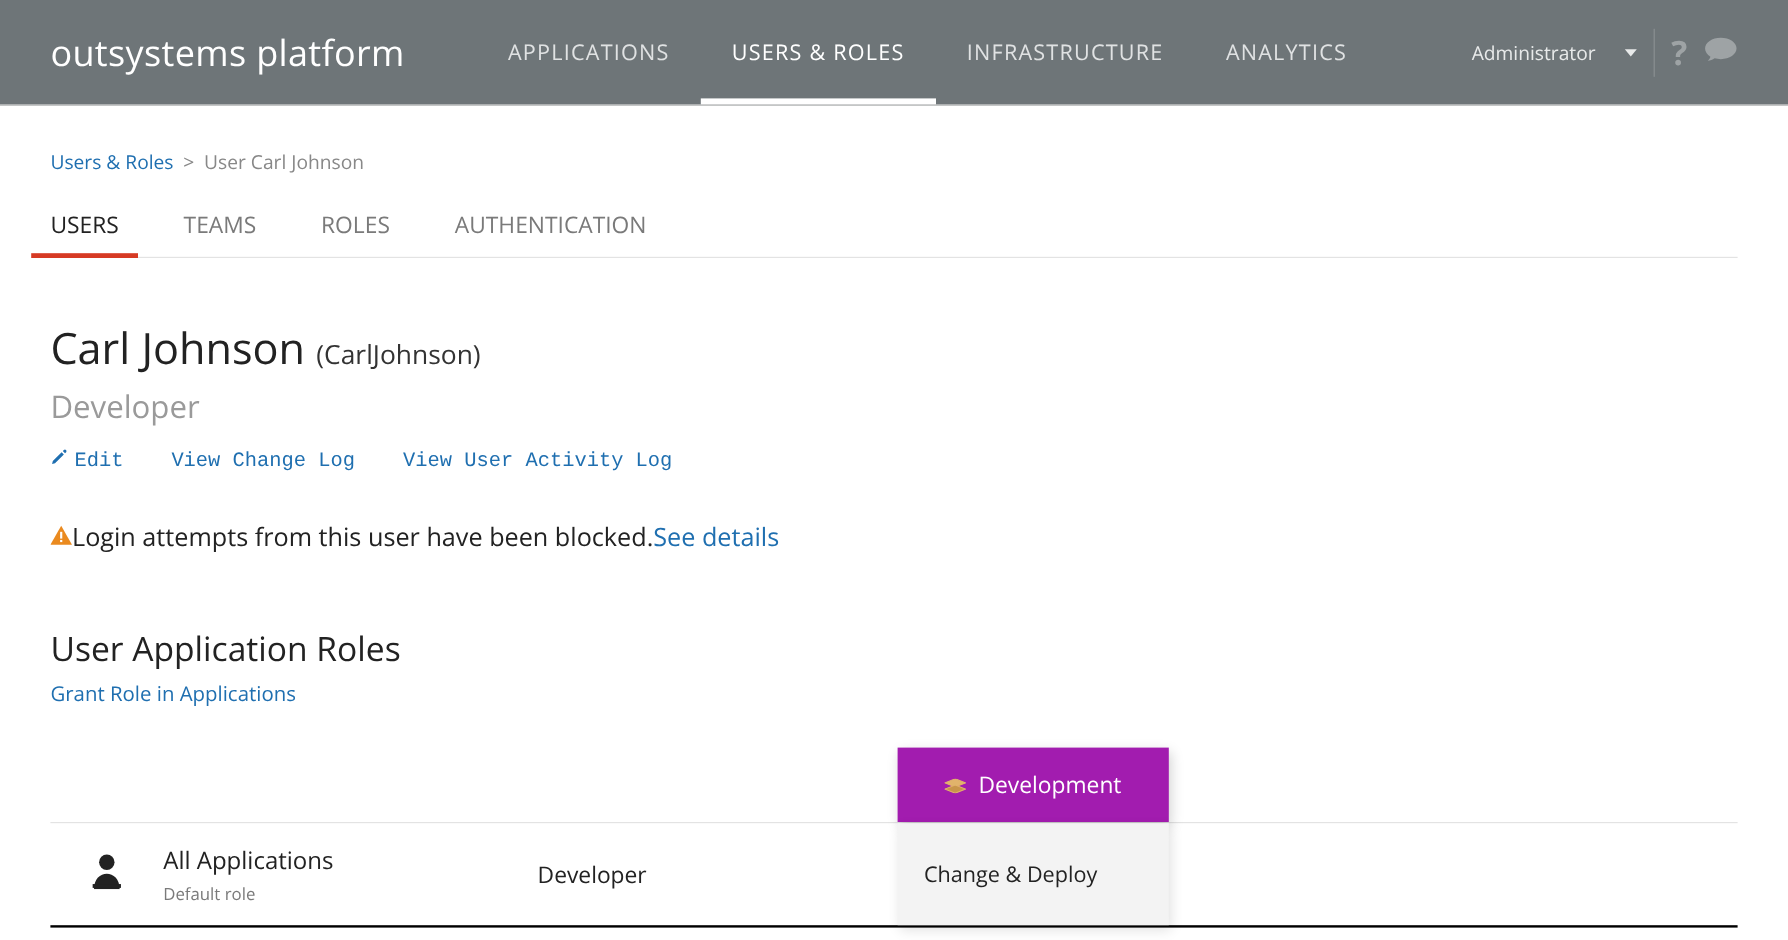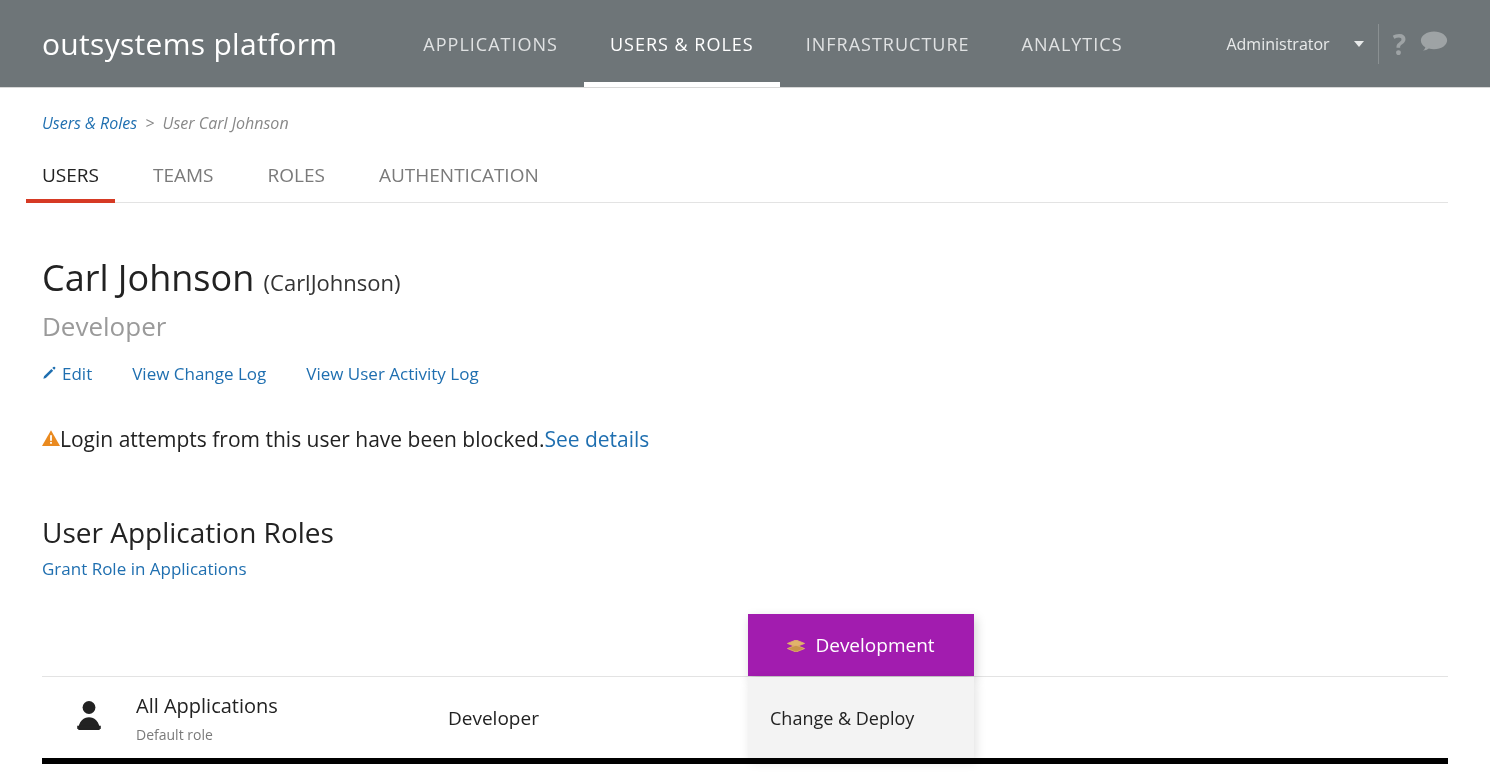--- a/index.html
+++ b/index.html
@@ -14,55 +14,55 @@
   .topnav-item.active { color:#fff; }
   .topnav-item.active::after { content:""; position:absolute; left:0; right:0; bottom:0; height:5px; background:#fff; }
   .topright { display:flex; align-items:center; gap:14px; color:#e8eaea; }
   .user-menu { font-size:16px; display:flex; align-items:center; gap:24px; cursor:pointer; padding-right:14px; border-right:1px solid #8a9092; height:40px; }
   .caret-down { width:0; height:0; border-left:5px solid transparent; border-right:5px solid transparent; border-top:6px solid #e8eaea; }
   .help-icon { color:#9ea3a5; font-size:28px; font-weight:bold; cursor:pointer; }
   .chat-icon svg { width:28px; height:22px; fill:#9ea3a5; }
 
   
   .content { padding: 20px 42px 40px 42px; max-width: 1490px; }
-  .breadcrumb { font-size:16px; color:#888; margin: 4px 0 18px 0; font-style: italic; }
+  .breadcrumb { font-size:16px; color:#888; margin: 16px 0 18px 0; }
   .breadcrumb a { color:#1f6fb0; }
   .breadcrumb .sep { color:#888; margin:0 4px; }
 
   
   .subtabs { display:flex; gap:54px; border-bottom:1px solid #e3e3e3; margin-bottom:50px; }
   .subtab { font-size:19px; color:#7a7a7a; padding: 10px 0 14px 0; cursor:pointer; position:relative; }
   .subtab.active { color:#222; }
   .subtab.active::after { content:""; position:absolute; left:-16px; right:-16px; bottom:-1px; height:4px; background:#d63a24; }
 
   
   .user-title { font-size:36px; color:#222; font-weight:500; }
   .user-title .username { font-size:22px; color:#333; font-weight:400; }
   .user-role { font-size:26px; color:#9a9a9a; margin-top:6px; }
   .action-links { display:flex; gap:40px; margin-top:18px; }
-  .action-link { color:#1f6fb0; font-size:17px; cursor:pointer; display:flex; align-items:center; gap:6px; }
+  .action-link { color:#1f6fb0; font-size:17px; cursor:pointer; display:flex; align-items:center; gap:6px;font-family:Liberation Mono, monospace; }
   .pencil { color:#1f6fb0; }
 
   
   .warning-row { display:flex; align-items:center; margin-top:40px; font-size:21px; color:#222; }
   .warn-icon svg { width:18px; height:18px; }
   .warning-row a { color:#1f6fb0; }
 
   
   .section-title { font-size:28px; color:#222; margin-top:60px; font-weight:500; }
   .section-link { color:#1f6fb0; font-size:17px; margin-top:6px; display:inline-block; cursor:pointer; }
 
   
   .roles-area { margin-top:34px; width:100%; }
   .roles-header-row { display:flex; }
   .roles-header-spacer { flex: 0 0 706px; }
   .env-cell { width:226px; background:#a21caf; color:#fff; height:62px; display:flex; align-items:center; justify-content:center; gap:10px; font-size:19px; box-shadow: 2px 4px 10px rgba(0,0,0,.18); }
   .env-icon svg { width:18px; height:12px; fill:#e1b36b; stroke:#e1b36b; }
 
-  .roles-row { display:flex; align-items:stretch; border-top:1px solid #e3e3e3; border-bottom:6px solid #000000; min-height:88px; }
+  .roles-row { display:flex; align-items:stretch; border-top:1px solid #e3e3e3; border-bottom:2px solid #000000; min-height:88px; }
   .col-icon { width:94px; display:flex; align-items:center; justify-content:center; }
   .col-app { width:312px; display:flex; flex-direction:column; justify-content:center; }
   .app-name { font-size:20px; color:#222; }
   .app-sub { font-size:14px; color:#7a7a7a; margin-top:6px; }
   .col-role { width:300px; display:flex; align-items:center; font-size:19px; color:#222; }
   .col-perm { width:226px; background:#f3f3f3; display:flex; align-items:center; padding-left:22px; font-size:18px; color:#222; box-shadow: 2px 4px 10px rgba(0,0,0,.12); }
 
   .person-icon svg { width:26px; height:30px; fill:#222; }
 </style>
 </head>

